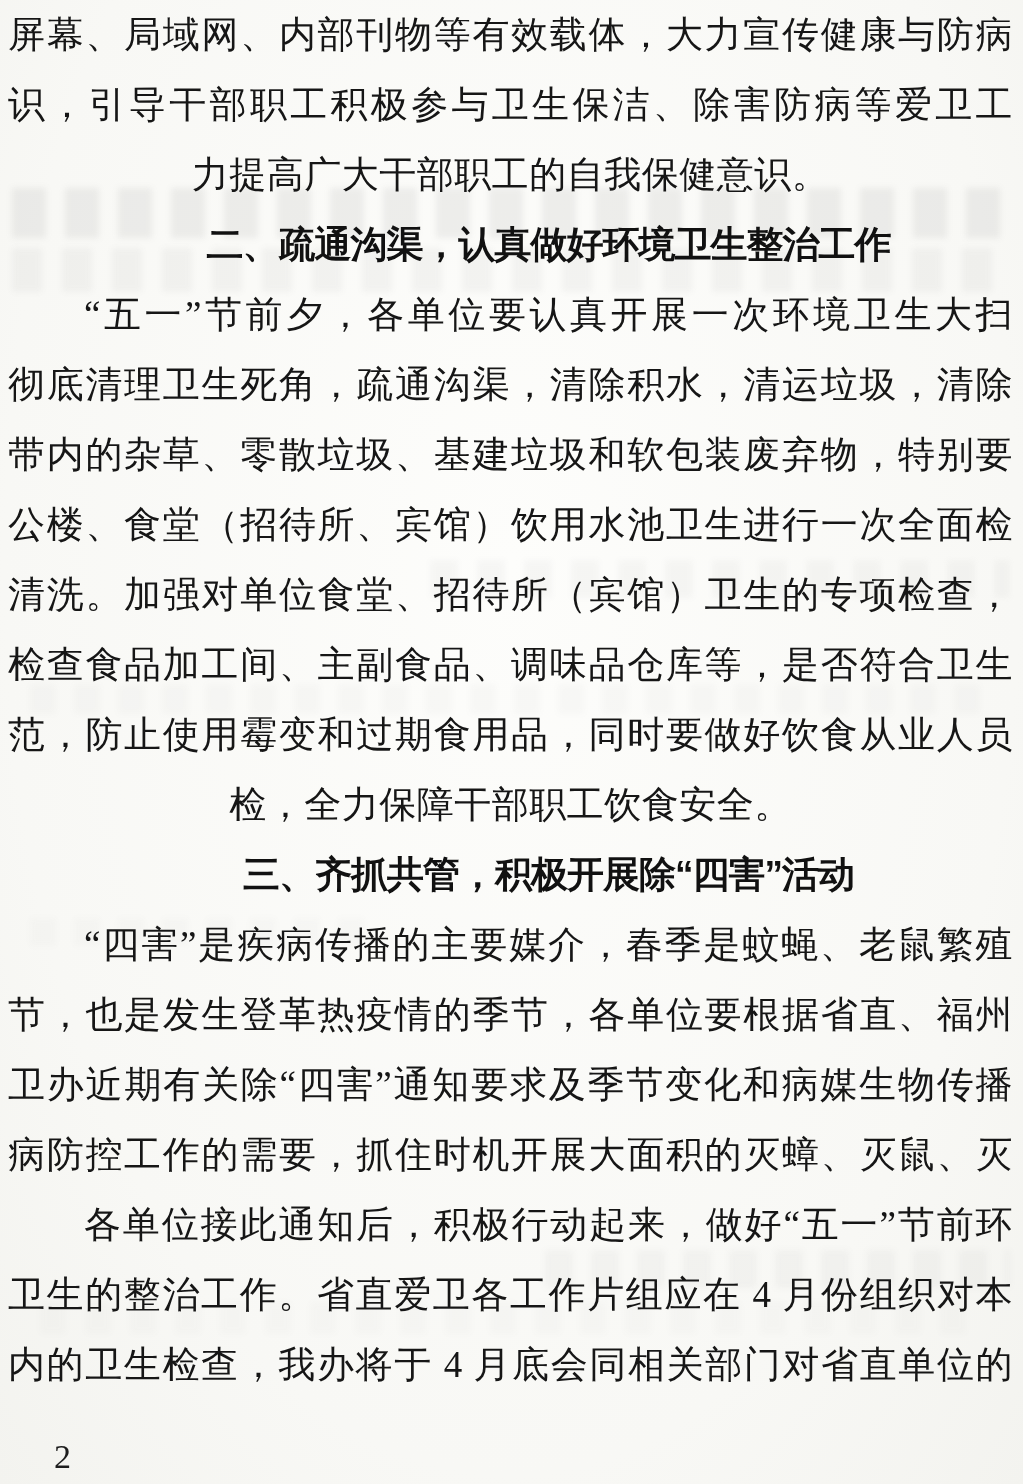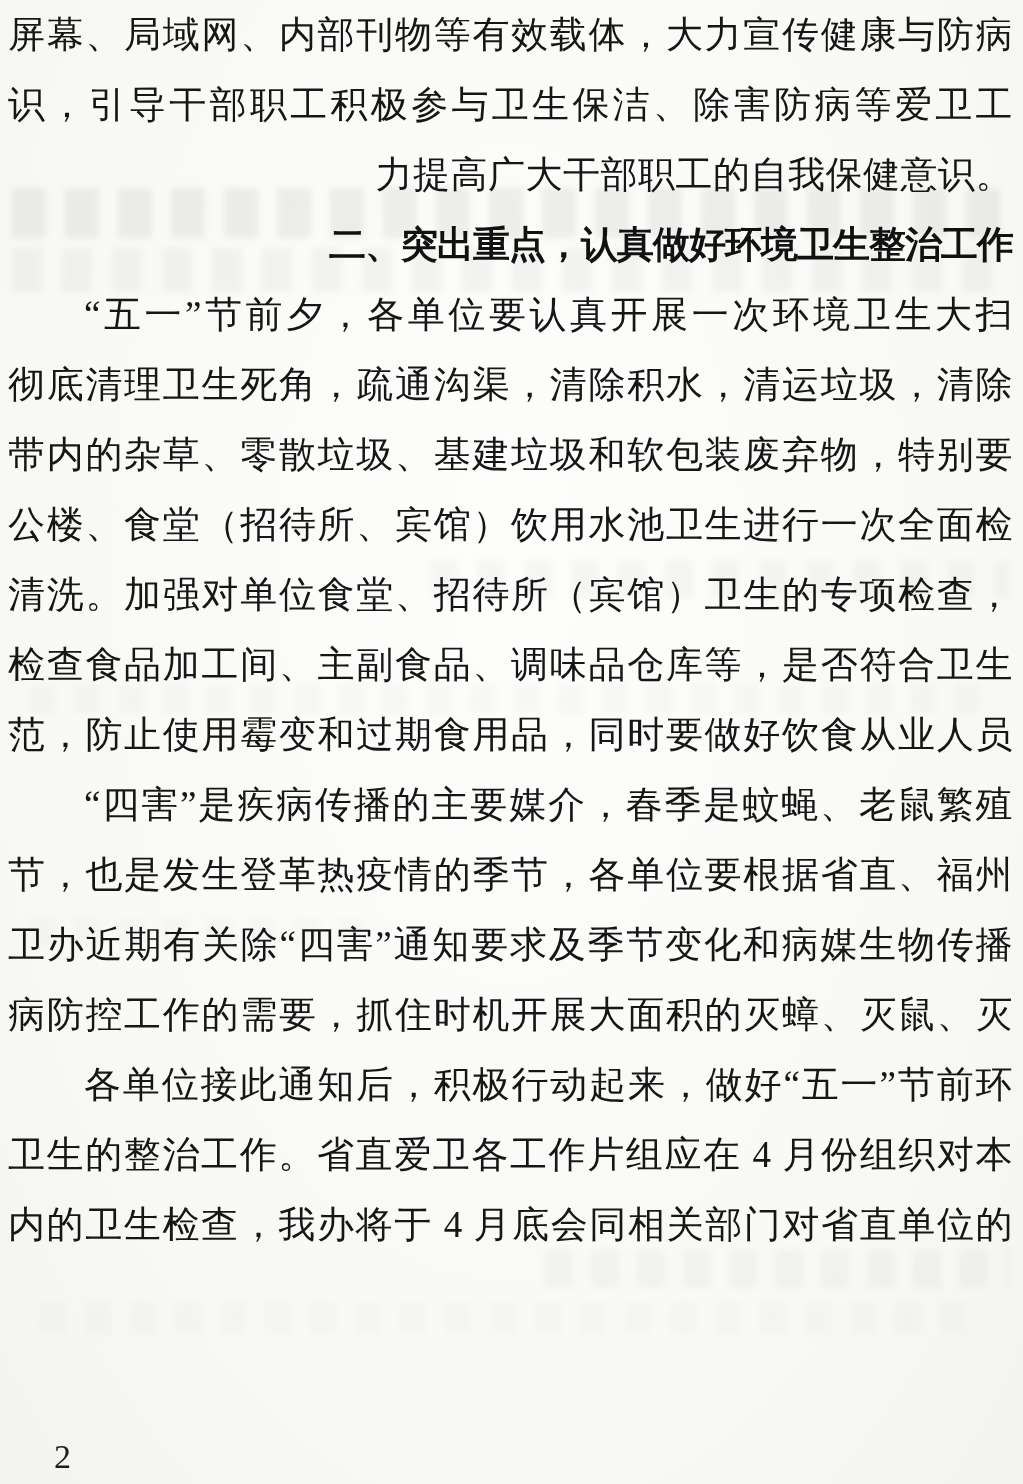--- a/index.html
+++ b/index.html
@@ -43,21 +43,21 @@
     position: absolute;
     inset: 0;
     z-index: 2;
     padding: 0 10px 0 8px;
   }
   .line {
     font-size: 37px;
     line-height: 70px;
     height: 70px;
     letter-spacing: 0.5px;
-    text-align: right;
+    text-align: center;
     overflow: hidden;
   }
   .line.fill {
     text-align: justify;
     text-align-last: justify;
     text-justify: inter-character;
   }
   .line.indent {
     text-indent: 76px;
   }
@@ -88,28 +88,30 @@
   <div class="artifact a3"></div>
   <div class="artifact a4"></div>
   <div class="artifact a5"></div>
   <div class="artifact a6"></div>
   <div class="artifact a7"></div>
 
   <div class="content">
       <div class="line fill">屏幕、局域网、内部刊物等有效载体，大力宣传健康与防病知</div>
       <div class="line fill">识，引导干部职工积极参与卫生保洁、除害防病等爱卫工作，努</div>
       <div class="line">力提高广大干部职工的自我保健意识。</div>
-      <div class="line heading indent">二、突出重点，认真做好环境卫生整治工作</div>
+      <div class="line heading indent">二、疏通沟渠，认真做好环境卫生整治工作</div>
       <div class="line fill indent">“五一”节前夕，各单位要认真开展一次环境卫生大扫除，</div>
       <div class="line fill">彻底清理卫生死角，疏通沟渠，清除积水，清运垃圾，清除绿化</div>
       <div class="line fill">带内的杂草、零散垃圾、基建垃圾和软包装废弃物，特别要对办</div>
       <div class="line fill">公楼、食堂（招待所、宾馆）饮用水池卫生进行一次全面检查、</div>
       <div class="line fill">清洗。加强对单位食堂、招待所（宾馆）卫生的专项检查，重点</div>
       <div class="line fill">检查食品加工间、主副食品、调味品仓库等，是否符合卫生规</div>
       <div class="line fill">范，防止使用霉变和过期食用品，同时要做好饮食从业人员的体</div>
+      <div class="line">检，全力保障干部职工饮食安全。</div>
+      <div class="line heading indent">三、齐抓共管，积极开展除“四害”活动</div>
       <div class="line fill indent">“四害”是疾病传播的主要媒介，春季是蚊蝇、老鼠繁殖季</div>
       <div class="line fill">节，也是发生登革热疫情的季节，各单位要根据省直、福州市爱</div>
       <div class="line fill">卫办近期有关除“四害”通知要求及季节变化和病媒生物传播疾</div>
       <div class="line fill">病防控工作的需要，抓住时机开展大面积的灭蟑、灭鼠、灭蚊等</div>
       <div class="line fill indent">各单位接此通知后，积极行动起来，做好“五一”节前环境</div>
       <div class="line fill">卫生的整治工作。省直爱卫各工作片组应在 4 月份组织对本片组</div>
       <div class="line fill">内的卫生检查，我办将于 4 月底会同相关部门对省直单位的节前</div>
     </div>
 
   <div class="page-number">2</div>

